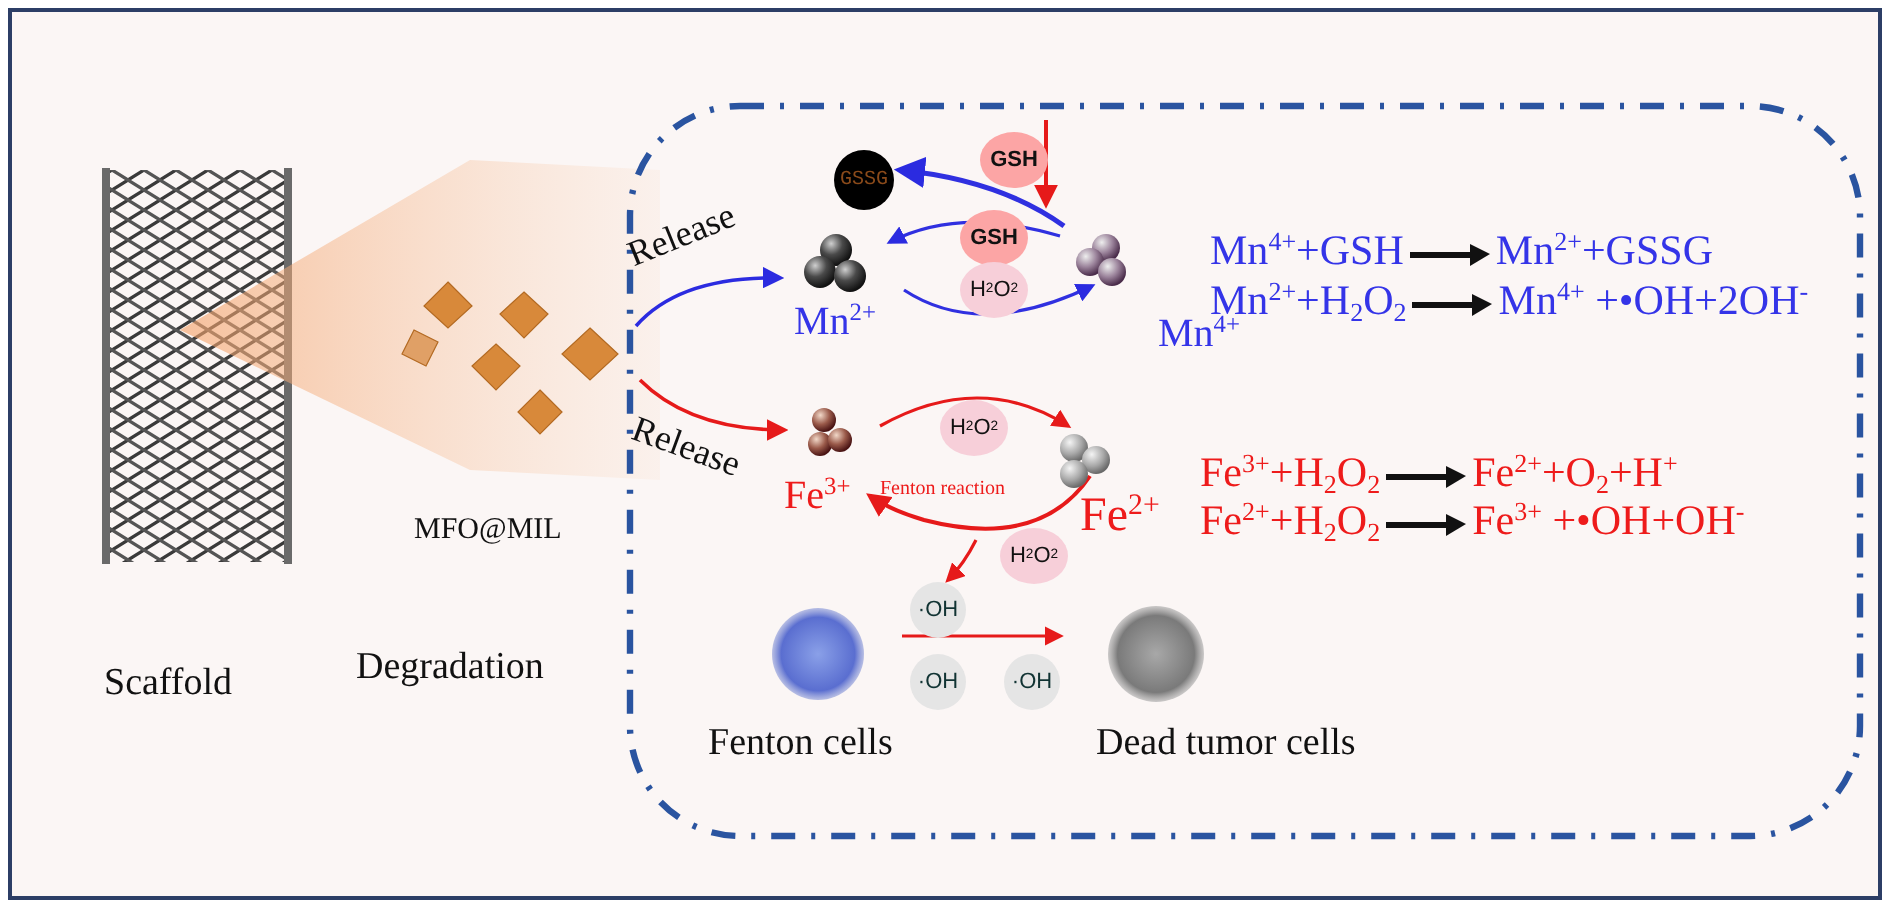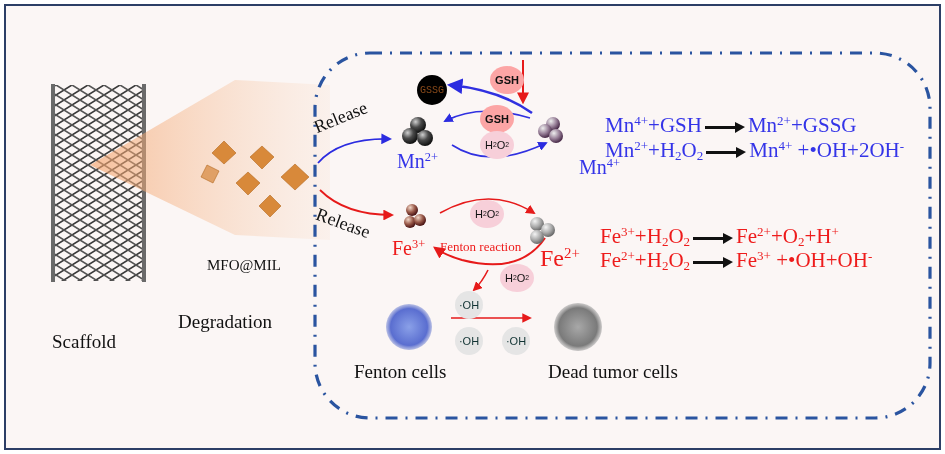--- a/index.html
+++ b/index.html
@@ -135,27 +135,27 @@
     <circle cx="537" cy="224" r="7" fill="url(#sphGray)"></circle>
     <circle cx="548" cy="230" r="7" fill="url(#sphGray)"></circle>
     <circle cx="537" cy="237" r="7" fill="url(#sphGray)"></circle>
   </g>
 
   <circle cx="409" cy="327" r="23" fill="url(#cellBlue)"></circle>
   <circle cx="578" cy="327" r="24" fill="url(#cellGray)"></circle>
 </svg>
 
 <div class="lbl black" style="left:52px; top:312px; font-size:19px;margin-top:20px;">Scaffold</div>
-<div class="lbl black" style="left:178px; top:312px; font-size:19px;">Degradation</div>
+<div class="lbl black" style="left:178px; top:324px; font-size:19px;">Degradation</div>
 <div class="lbl black" style="left:207px; top:238px; font-size:15px;margin-top:20px;">MFO@MIL</div>
 
 <div class="lbl black" style="left:318px; top:118px; font-size:18px; transform:rotate(-22deg); transform-origin:left bottom;">Release</div>
 <div class="lbl black" style="left:320px; top:205px; font-size:18px; transform:rotate(20deg); transform-origin:left top;">Release</div>
 
-<div class="lbl red" style="left:440px; top:240px; font-size:13px;">Fenton reaction</div>
+<div class="lbl red" style="left:440px; top:240px; font-size:10px;">Fenton reaction</div>
 
 <div class="lbl blue" style="left:397px; top:151px; font-size:20px;"><span>Mn</span><sup>2+</sup></div>
 <div class="lbl blue" style="left:534px; top:157px; font-size:20px;margin-left:45px;"><span>Mn</span><sup>4+</sup></div>
 <div class="lbl red" style="left:392px; top:238px; font-size:20px;"><span>Fe</span><sup>3+</sup></div>
 <div class="lbl red" style="left:540px; top:246px; font-size:24px;"><span>Fe</span><sup>2+</sup></div>
 
 <div class="bubble gssg" style="left:417px; top:75px;">GSSG</div>
 <div class="bubble gsh" style="left:490px; top:66px;">GSH</div>
 <div class="bubble gsh" style="left:480px; top:105px;">GSH</div>
 <div class="bubble h2o2" style="left:480px; top:131px;"><span>H</span><sub>2</sub>O<sub>2</sub></div>

